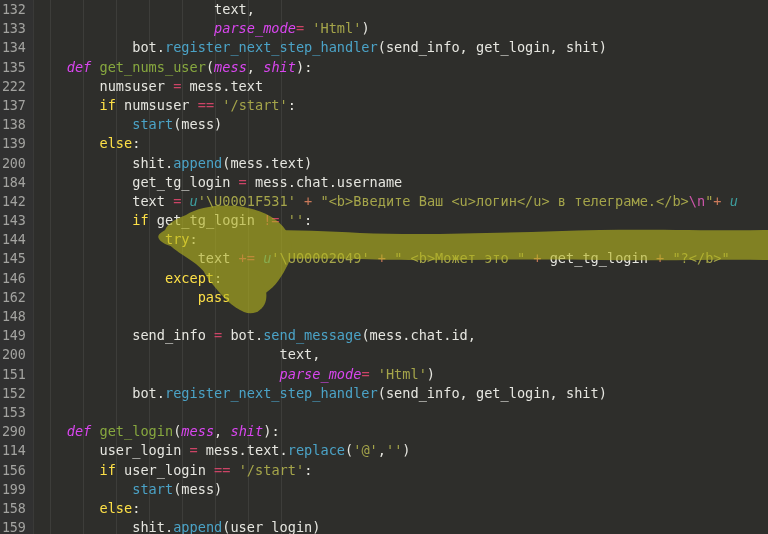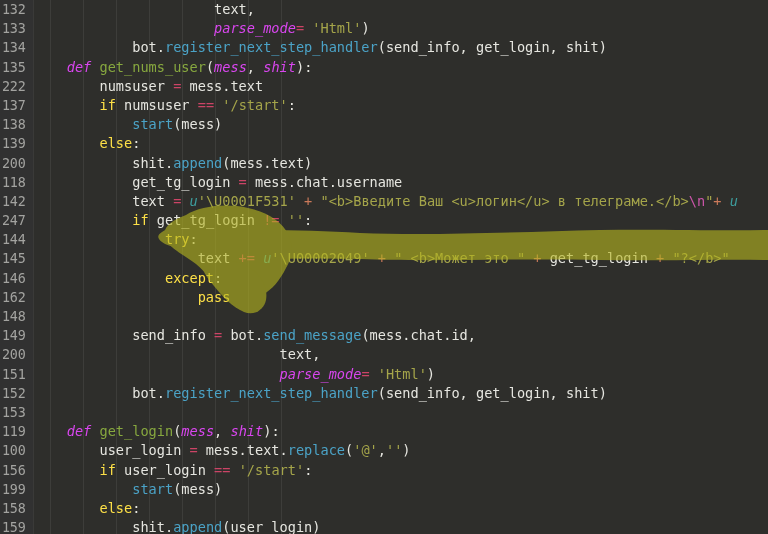--- a/index.html
+++ b/index.html
@@ -108,35 +108,35 @@
   <div id="linenos">
       <div class="ln">132</div>
       <div class="ln">133</div>
       <div class="ln">134</div>
       <div class="ln">135</div>
       <div class="ln">222</div>
       <div class="ln">137</div>
       <div class="ln">138</div>
       <div class="ln">139</div>
       <div class="ln">200</div>
-      <div class="ln">118</div>
+      <div class="ln">184</div>
       <div class="ln">142</div>
-      <div class="ln">247</div>
+      <div class="ln">143</div>
       <div class="ln">144</div>
       <div class="ln">145</div>
       <div class="ln">146</div>
       <div class="ln">162</div>
       <div class="ln">148</div>
       <div class="ln">149</div>
       <div class="ln">200</div>
       <div class="ln">151</div>
       <div class="ln">152</div>
       <div class="ln">153</div>
-      <div class="ln">119</div>
-      <div class="ln">100</div>
+      <div class="ln">290</div>
+      <div class="ln">114</div>
       <div class="ln">156</div>
       <div class="ln">199</div>
       <div class="ln">158</div>
       <div class="ln">159</div>
     </div>
 
   <div id="guides">
       <div class="guide" style="left: 16px; height: 534px;"></div>
       <div class="guide" style="left: 49px; height: 534px;"></div>
       <div class="guide" style="left: 82px; height: 534px;"></div>

